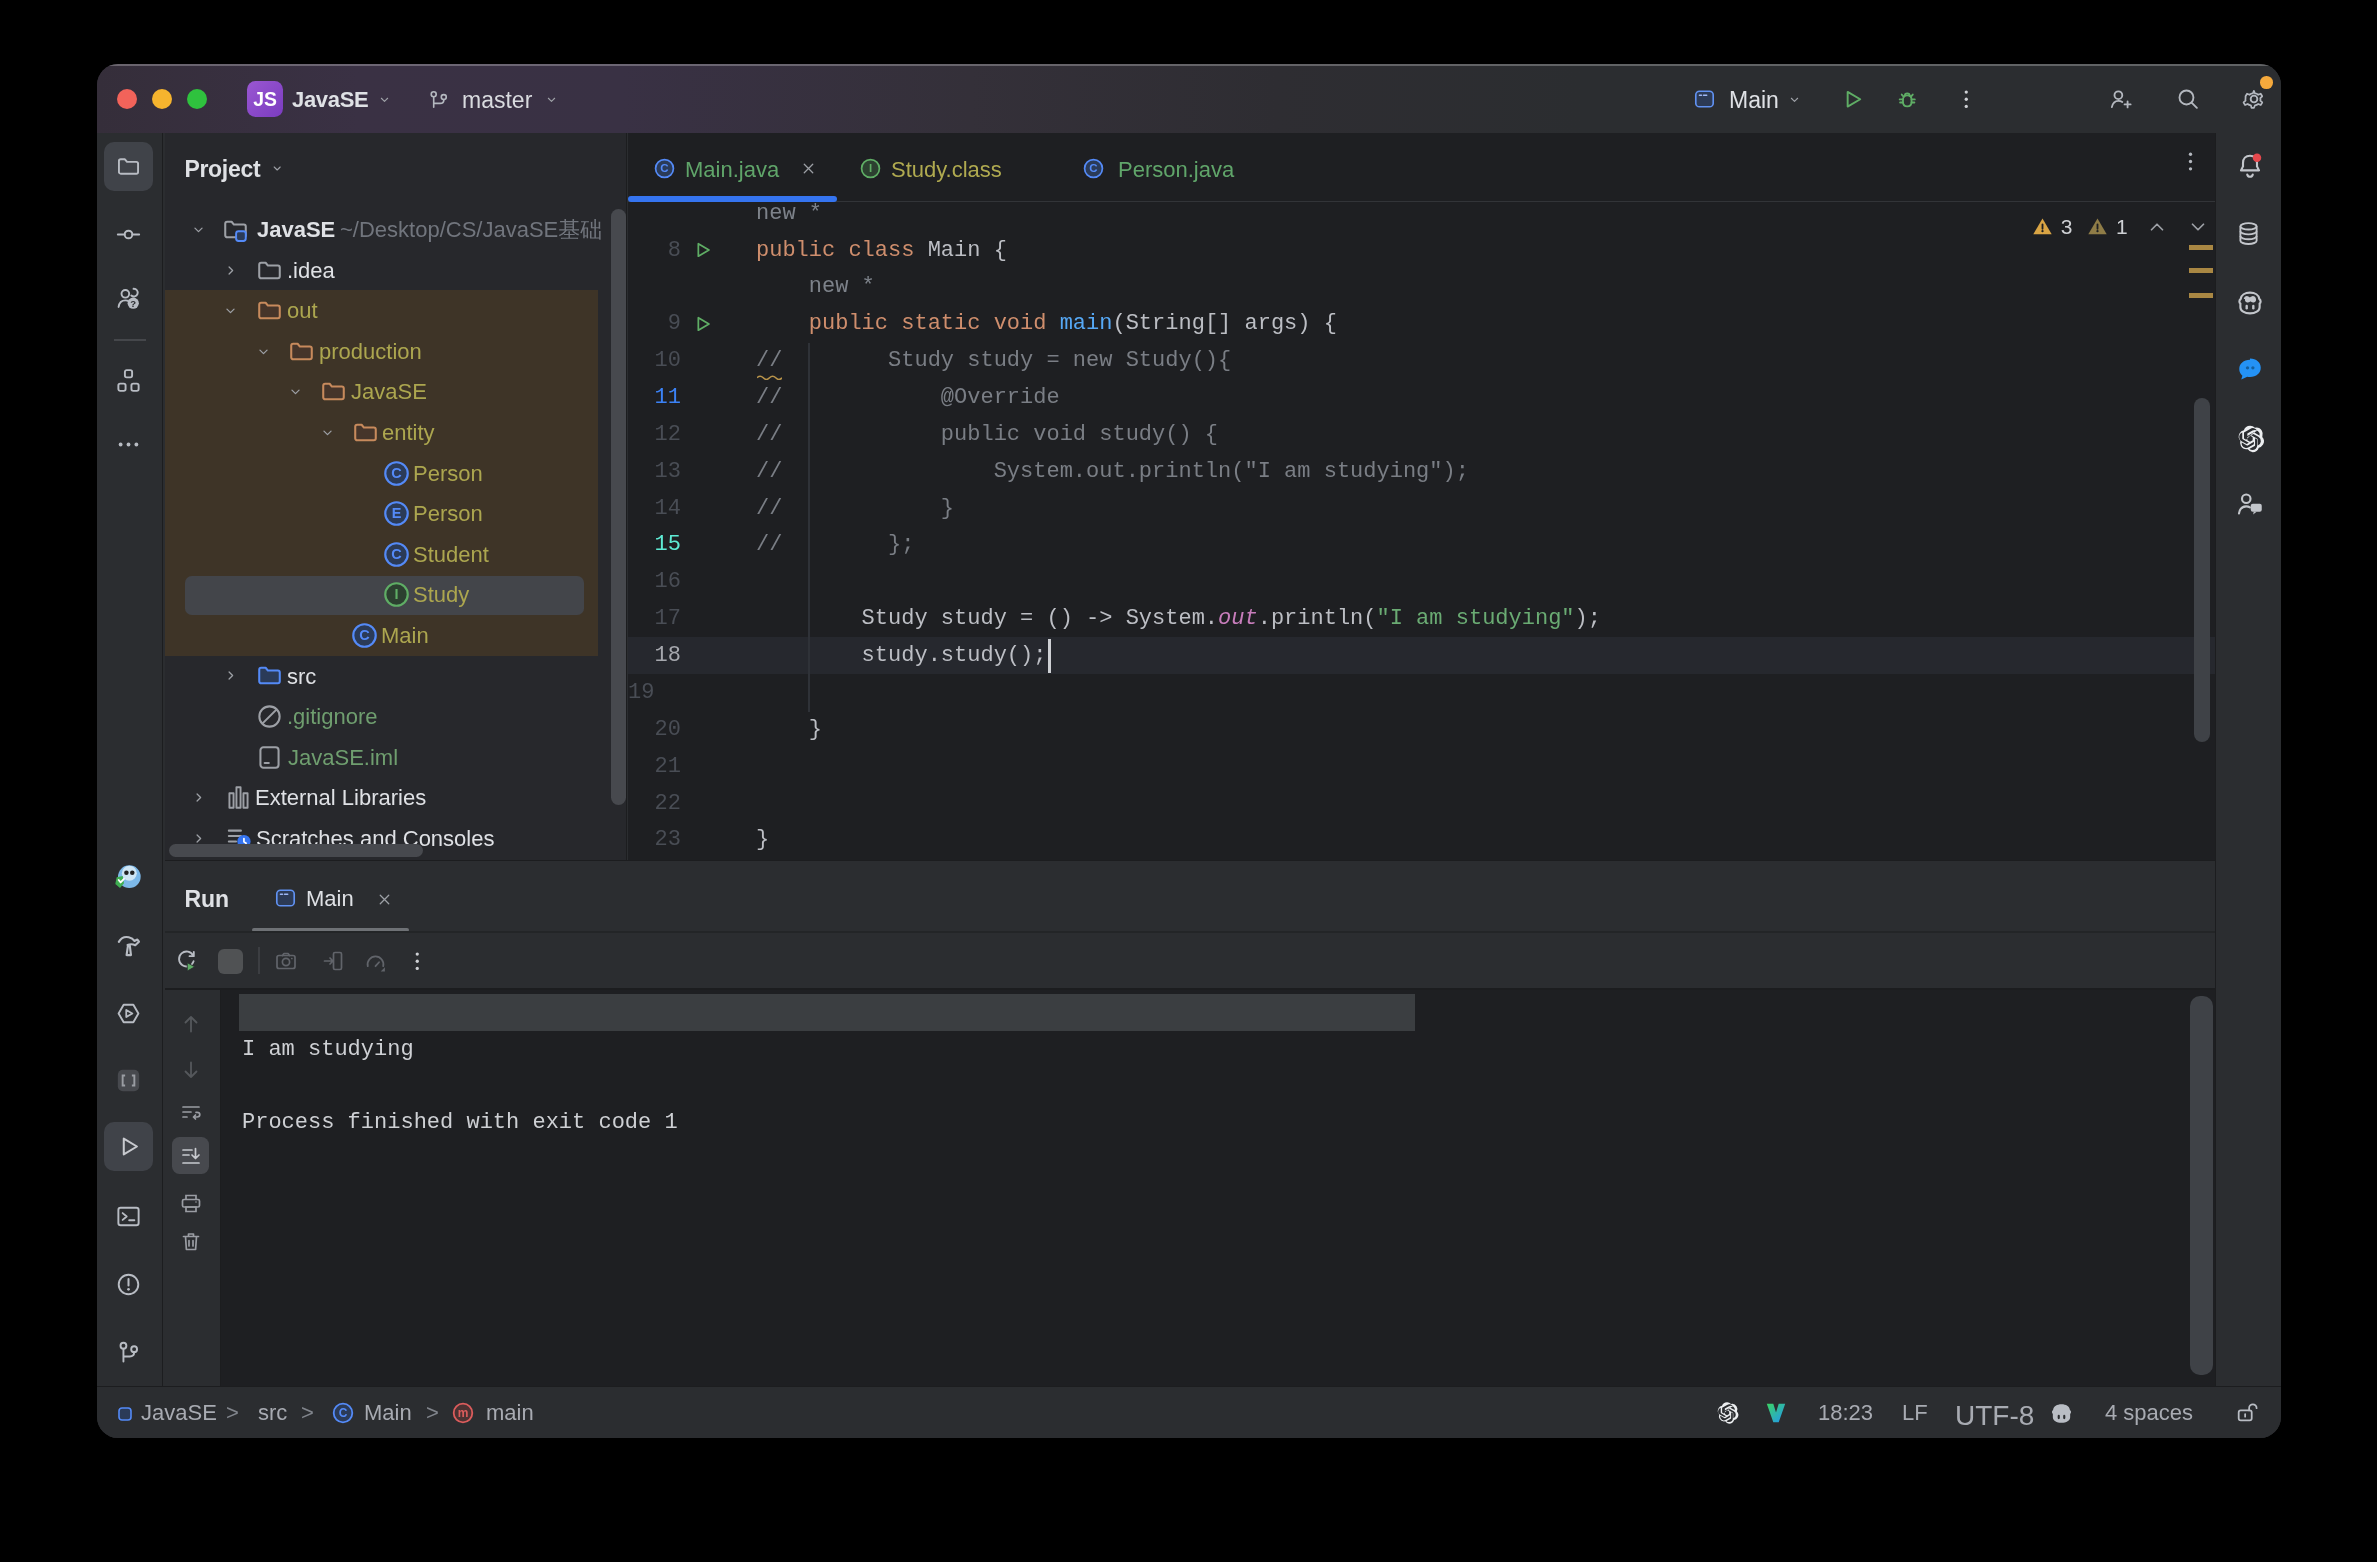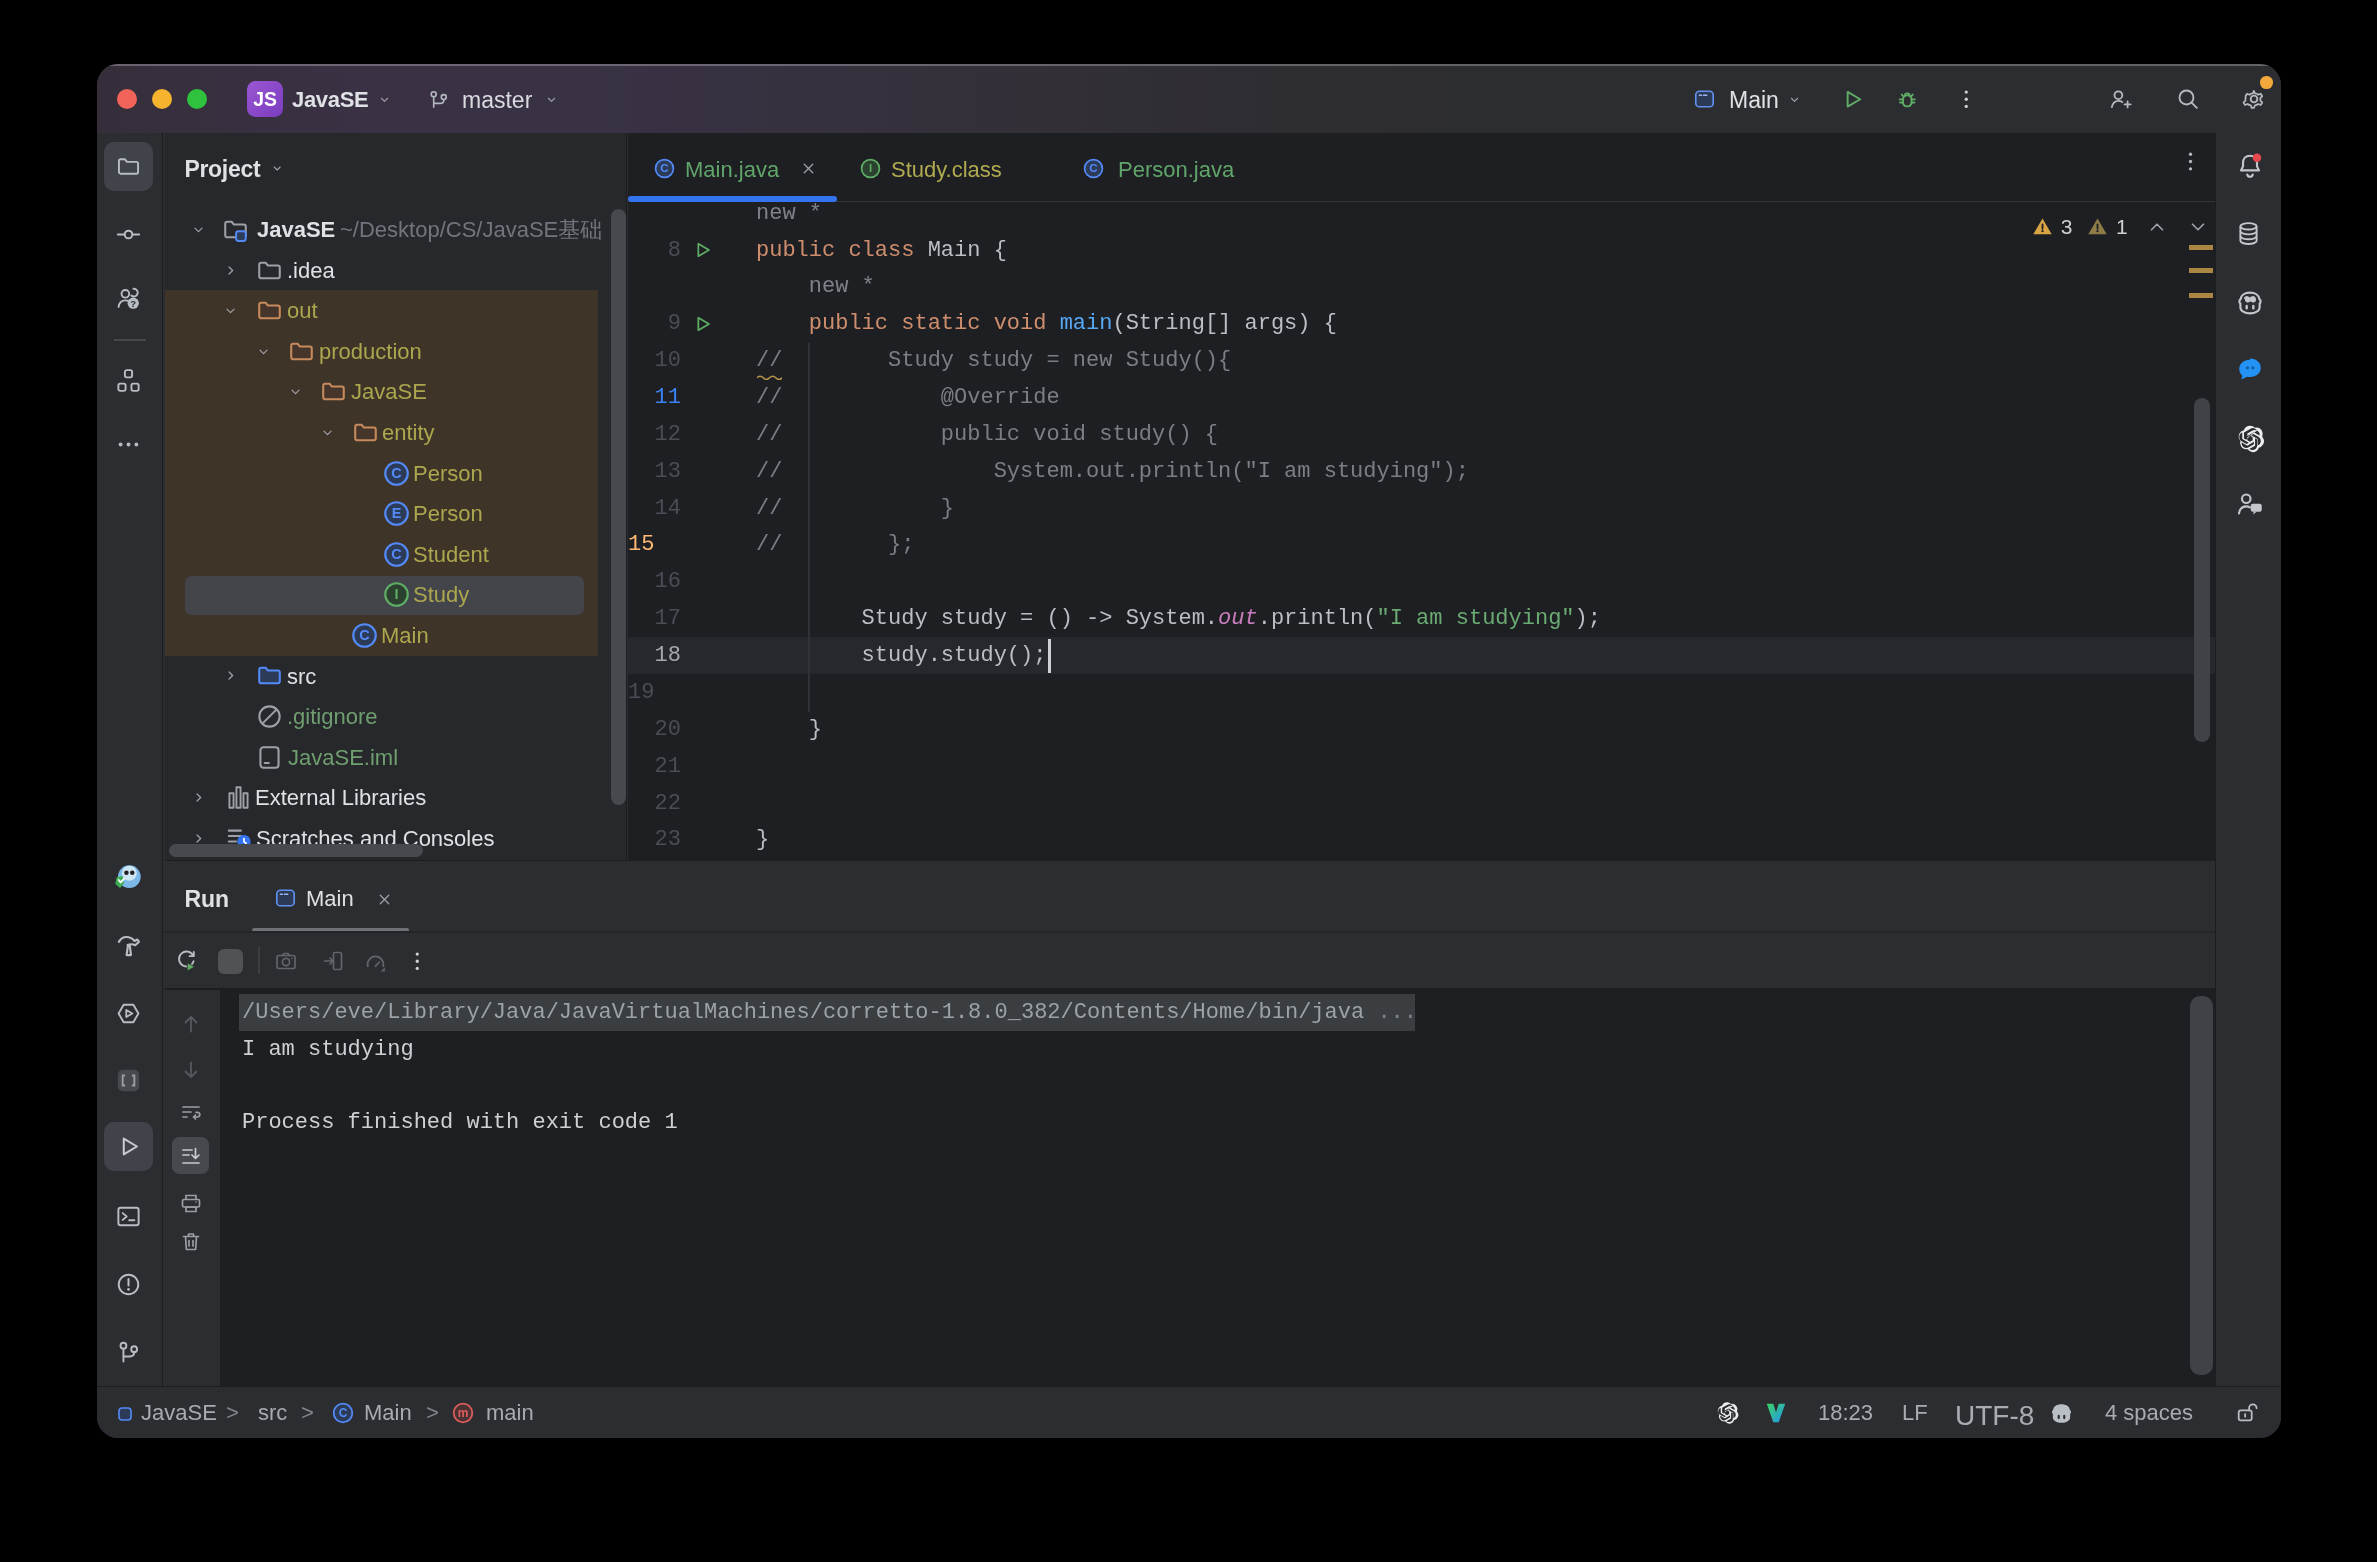--- a/index.html
+++ b/index.html
@@ -270,21 +270,21 @@
 <div class="a" style="left:531px;top:139px;width:1587px;height:659px;background:#1e1f22;overflow:hidden">
 <div class="a" style="left:0;top:434px;width:1587px;height:37px;background:#26282e"></div>
 <div class="a" style="left:180px;top:140px;width:1.7px;height:369px;background:#2f3238"></div>
 <div class="mono a" style="left:0px;top:29px;width:53px;text-align:right;color:#494d55">8</div>
 <div class="mono a" style="left:0px;top:102px;width:53px;text-align:right;color:#494d55">9</div>
 <div class="mono a" style="left:0px;top:139px;width:53px;text-align:right;color:#494d55">10</div>
 <div class="mono a" style="left:0px;top:176px;width:53px;text-align:right;color:#3b82f6">11</div>
 <div class="mono a" style="left:0px;top:213px;width:53px;text-align:right;color:#494d55">12</div>
 <div class="mono a" style="left:0px;top:250px;width:53px;text-align:right;color:#494d55">13</div>
 <div class="mono a" style="left:0px;top:287px;width:53px;text-align:right;color:#494d55">14</div>
-<div class="mono a" style="left:0px;top:323px;width:53px;color:#fdba74">15</div>
+<div class="mono a" style="left:0px;top:323px;width:53px;text-align:right;color:#5eead4">15</div>
 <div class="mono a" style="left:0px;top:360px;width:53px;text-align:right;color:#494d55">16</div>
 <div class="mono a" style="left:0px;top:397px;width:53px;text-align:right;color:#494d55">17</div>
 <div class="mono a" style="left:0px;top:434px;width:53px;text-align:right;color:#a6a8ae">18</div>
 <div class="mono a" style="left:0px;top:471px;width:53px;text-align:left;color:#494d55">19</div>
 <div class="mono a" style="left:0px;top:508px;width:53px;text-align:right;color:#494d55">20</div>
 <div class="mono a" style="left:0px;top:545px;width:53px;text-align:right;color:#494d55">21</div>
 <div class="mono a" style="left:0px;top:582px;width:53px;text-align:right;color:#494d55">22</div>
 <div class="mono a" style="left:0px;top:618px;width:53px;text-align:right;color:#494d55">23</div>
 <svg style="position:absolute;left:63px;top:36px" width="22" height="22" viewBox="0 0 24 24" fill="none">
         <path d="M8 5.2v13.6L19.6 12z" stroke="#5fad65" stroke-width="1.9" fill="none" stroke-linejoin="round"></path>
@@ -392,21 +392,20 @@
 <svg style="position:absolute;left:13.5px;top:330px" width="24" height="24" viewBox="0 0 24 24" fill="none">
         <path d="M7 8.5V4.5h10v4M7 16h10v4.5H7z" stroke="#9a9da3" stroke-width="1.7"></path>
         <rect x="3.5" y="8.5" width="17" height="7.5" rx="1.5" stroke="#9a9da3" stroke-width="1.7"></rect>
         <circle cx="17" cy="11" r=".8" fill="#9a9da3"></circle>
       </svg>
 <svg style="position:absolute;left:13.5px;top:369px" width="24" height="24" viewBox="0 0 24 24" fill="none">
         <path d="M4.5 6.5h15M9.5 6V4h5v2M6.5 6.5l.9 13h9.2l.9-13M10 10.5v5.5M14 10.5v5.5" stroke="#9a9da3" stroke-width="1.7" fill="none" stroke-linecap="round" stroke-linejoin="round"></path>
       </svg>
 <div class="a" style="left:55px;top:129px;width:1995px;height:397px;background:#1e1f22;border-left:1.7px solid #1c1d1f">
 <div class="a" style="left:18px;top:4px;width:1176px;height:37px;background:#3b3e41"></div>
-<div class="mono a" style="left:21px;top:4px;color:#9da1a8">/Users/eve/Library/Java/JavaVirtualMachines/corretto-1.8.0_382/Contents/Home/bin/java <span style="color:#7e828a">...</span></div>
 <div class="mono a" style="left:21px;top:41px;color:#ced0d4">I am studying</div>
 <div class="mono a" style="left:21px;top:114px;color:#ced0d4">Process finished with exit code 1</div>
 <div class="a" style="left:1969px;top:6px;width:23px;height:379px;border-radius:10px;background:#3f4247"></div>
 </div>
 </div>
 <div class="a" style="left:2118px;top:69px;width:66px;height:1253px;background:#2b2d30;border-left:1.7px solid #1c1d1f">
 <svg style="position:absolute;left:18.6px;top:18px" width="30" height="30" viewBox="0 0 24 24" fill="none">
         <path d="M12 3.8c3.4 0 5.6 2.5 5.6 5.7v2.8l1.6 3.2H4.8l1.6-3.2V9.5c0-3.2 2.2-5.7 5.6-5.7z" stroke="#c3c6cb" stroke-width="1.7" fill="none" stroke-linecap="round" stroke-linejoin="round"></path>
         <path d="M9.8 18.9c.3 1 1.1 1.7 2.2 1.7s1.9-.7 2.2-1.7" stroke="#c3c6cb" stroke-width="1.7" fill="none" stroke-linecap="round" stroke-linejoin="round"></path>
         <circle cx="17.6" cy="5.4" r="3.4" fill="#e5484d"></circle>

